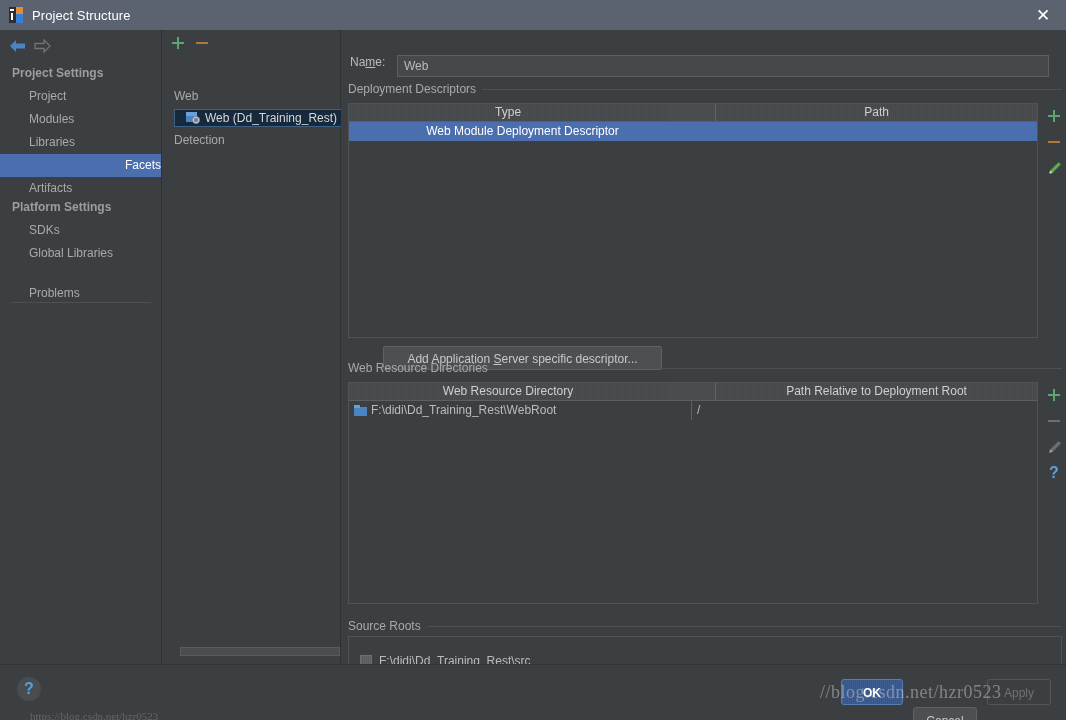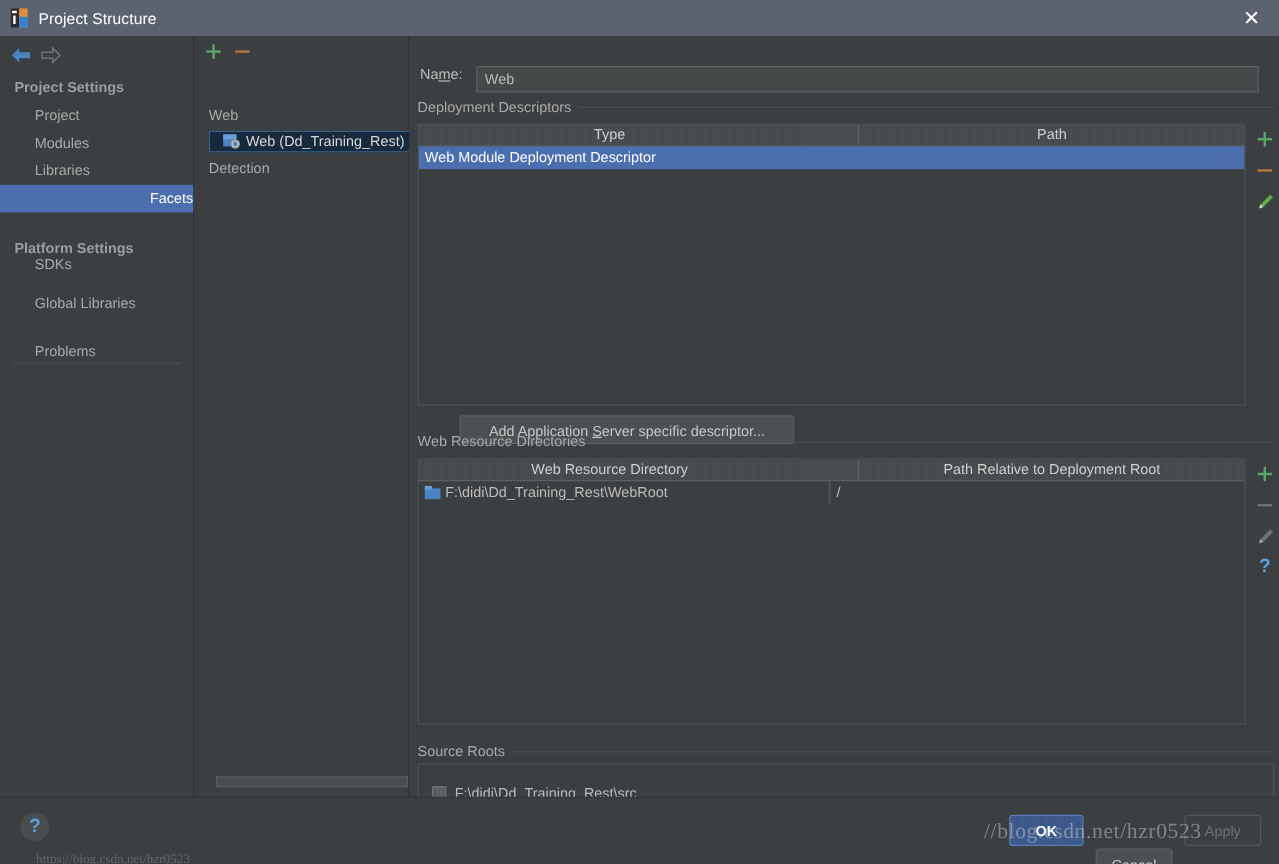--- a/index.html
+++ b/index.html
@@ -287,21 +287,21 @@
   .trow.selected { background: #4b6eaf; }
   .td {
     font-size: 12px;
     color: #bbbbbb;
     line-height: 19px;
     box-sizing: border-box;
     padding-left: 5px;
     white-space: nowrap;
     overflow: hidden;
   }
-  .trow.selected .td { color: #ffffff; }
+  .trow.selected .td { color: #ffffff; text-align: center; }
   .td.divider { border-left: 1px solid #5e6264; }
   .folder-icon {
     position: relative;
     width: 13px; height: 11px;
     flex: 0 0 auto;
     margin-left: 5px;
     margin-right: 4px;
   }
   .folder-icon .fb { position:absolute; left:0; top:2px; width:13px; height:9px; background:#4b84c4; }
   .folder-icon .ft { position:absolute; left:0; top:0px; width:6px; height:3px; background:#6aa0d8; }
@@ -477,22 +477,23 @@
             <path d="M11 1 L17 7 L11 13 L11 9.5 L2 9.5 L2 4.5 L11 4.5 Z" fill="none" stroke="#6f7375" stroke-width="1.3"></path>
           </svg>
         </div>
       </div>
 
       <div class="nav-header" style="top:36px">Project Settings</div>
       <div class="nav-item" style="top:55px">Project</div>
       <div class="nav-item" style="top:78px">Modules</div>
       <div class="nav-item" style="top:101px">Libraries</div>
       <div class="nav-item selected" style="top:124px">Facets</div>
+      <div class="nav-item" style="top:147px">Artifacts</div>
       <div class="nav-header" style="top:170px">Platform Settings</div>
-      <div class="nav-item" style="top:179px">SDKs</div>
+      <div class="nav-item" style="top:189px">SDKs</div>
       <div class="nav-item" style="top:212px">Global Libraries</div>
       <div id="nav-divider"></div>
       <div class="nav-item" style="top:252px">Problems</div>
     </div>
 
     <div id="tree-panel">
       <div id="tree-toolbar">
         <div id="tree-add">
           <div class="plus-glyph">
             <div class="h" style="background:#59a869"></div>

